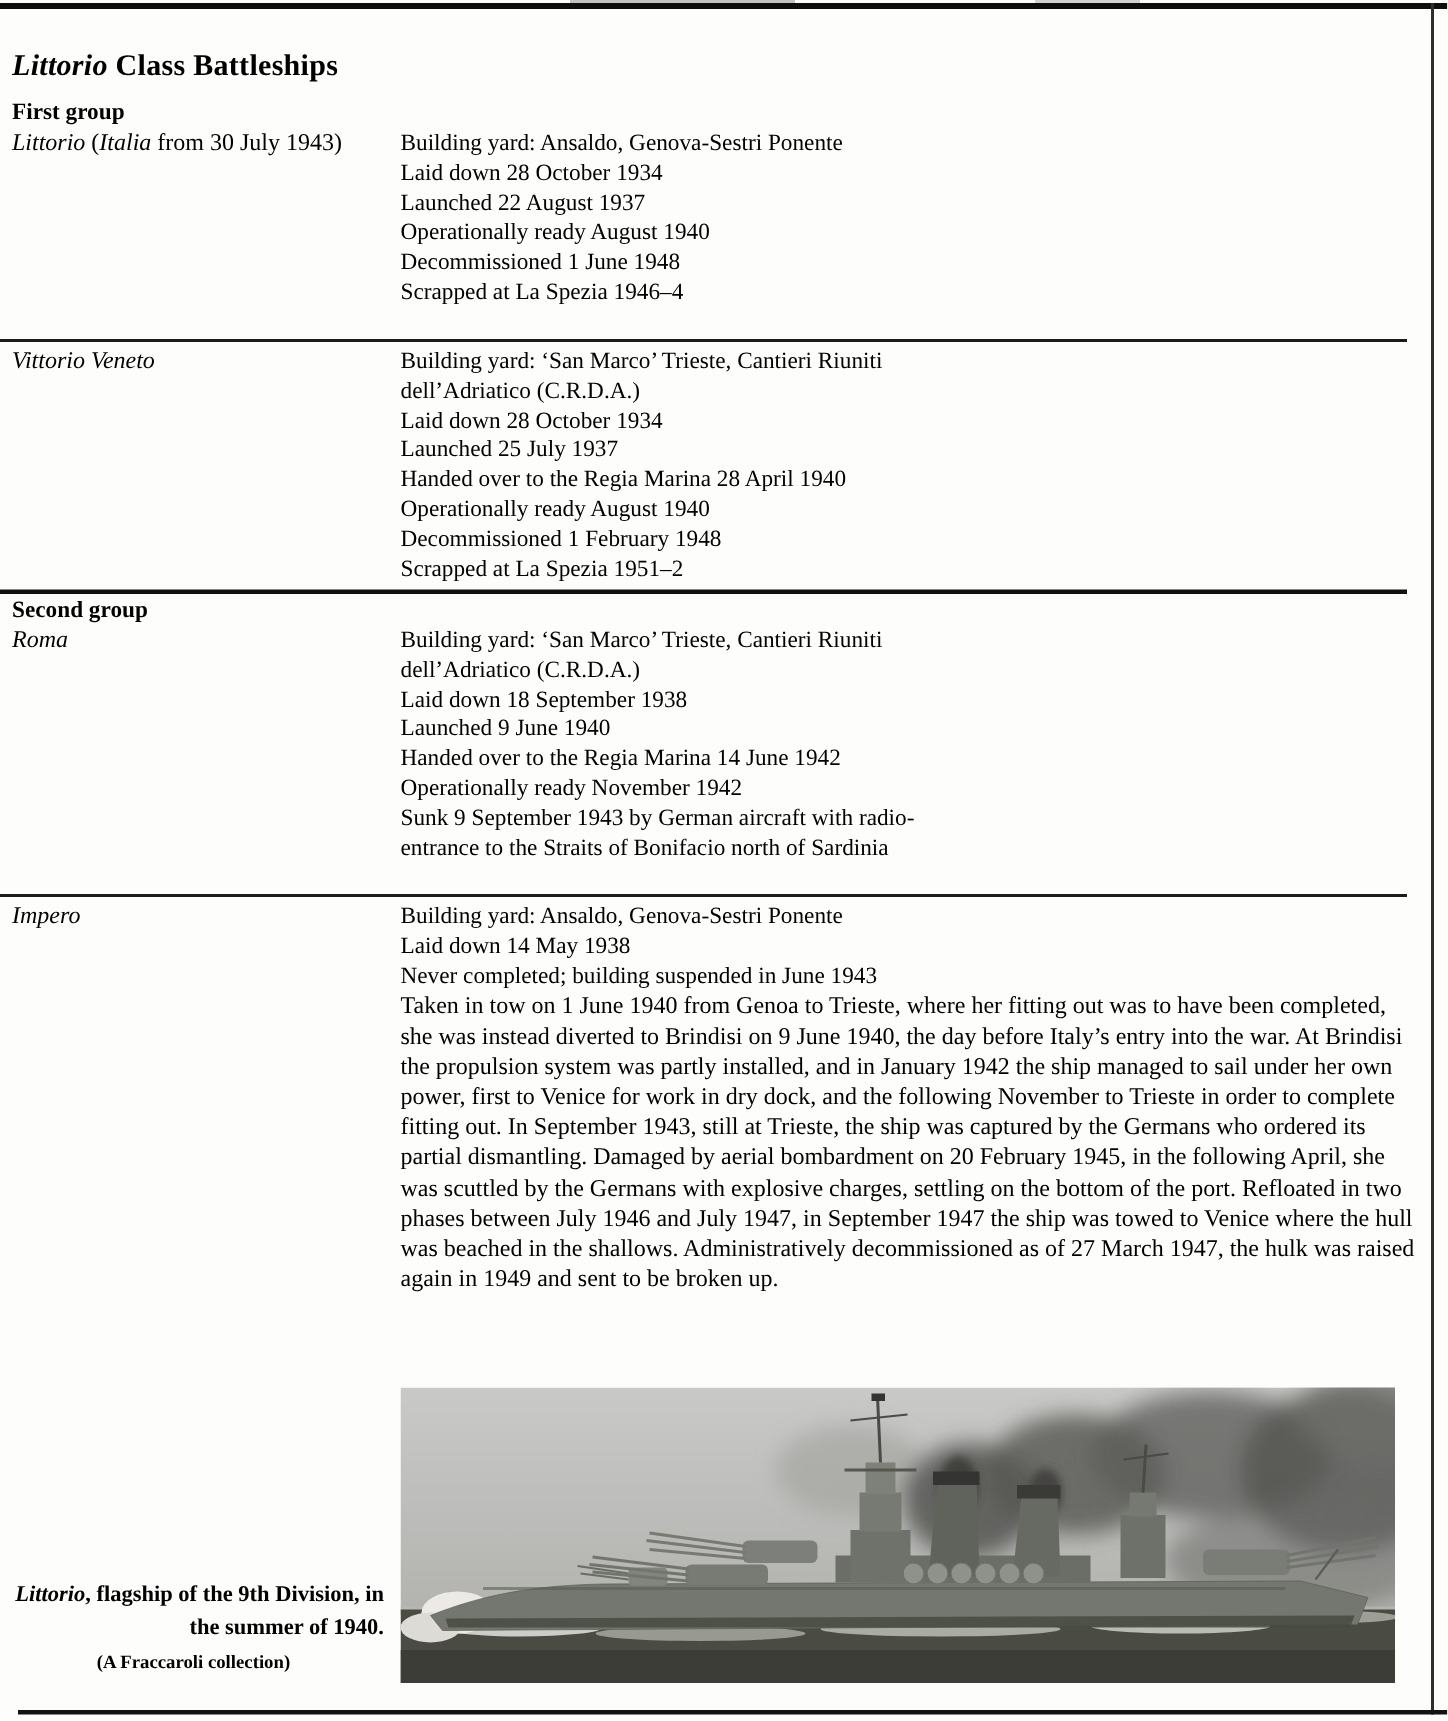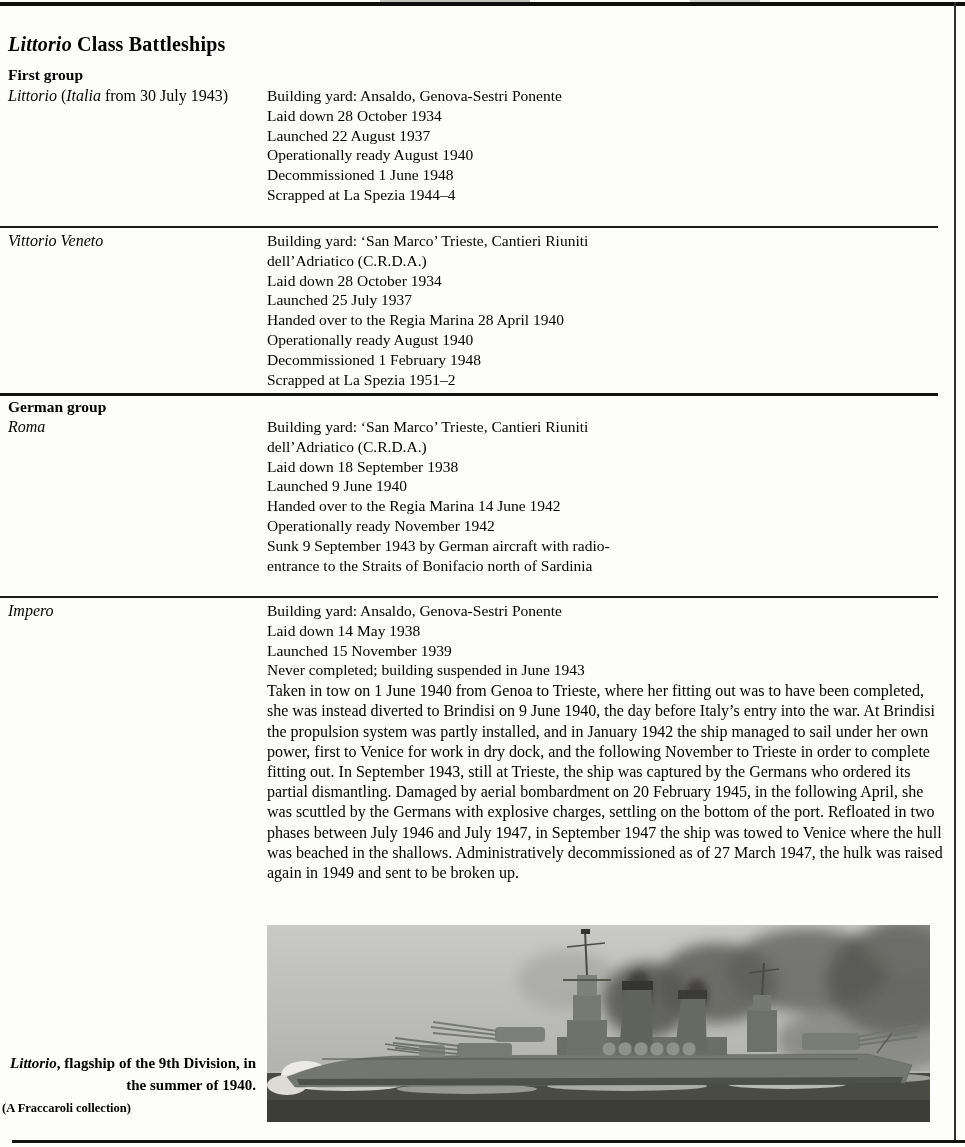--- a/index.html
+++ b/index.html
@@ -28,21 +28,21 @@
 
   .rule{position:absolute;left:0;width:938px;background:#1c1c1c;}
   .rule-thin{height:2px;}
   .rule-thick{height:3px;background:#111;}
   .rl1{top:226px;} .rl2{top:393px;} .rl3{top:596px;}
 
   .photo-row{position:absolute;top:925px;left:0;width:965px;height:200px;}
   .photo{position:absolute;left:267px;top:0;width:663px;height:197px;display:block;}
   .caption{position:absolute;left:2px;top:128px;width:254px;text-align:right;
     font-size:15px;font-weight:bold;line-height:21.5px;}
-  .credit{position:absolute;left:2px;top:176px;width:254px;text-align:left;
+  .credit{position:absolute;left:2px;top:176px;width:254px;text-align:center;
     font-size:12.5px;font-weight:bold;}
 </style>
 </head>
 <body>
 
 <div class="page">
 
   <div class="smudge-a"></div>
   <div class="smudge-b"></div>
   <div class="frame-top"></div>
@@ -54,21 +54,21 @@
   <div class="group-heading g1">First group</div>
 
   <div class="ship-row row1">
     <div class="ship-name"><span class="it">Littorio</span><span> (</span><span class="it">Italia</span><span> from 30 July 1943)</span></div>
     <div class="ship-details">
         <div class="detail-line">Building yard: Ansaldo, Genova-Sestri Ponente</div>
         <div class="detail-line">Laid down 28 October 1934</div>
         <div class="detail-line">Launched 22 August 1937</div>
         <div class="detail-line">Operationally ready August 1940</div>
         <div class="detail-line">Decommissioned 1 June 1948</div>
-        <div class="detail-line">Scrapped at La Spezia 1944–4</div>
+        <div class="detail-line">Scrapped at La Spezia 1946–4</div>
       </div>
   </div>
 
   <div class="rule rule-thin rl1"></div>
 
   <div class="ship-row row2">
     <div class="ship-name"><span class="it">Vittorio Veneto</span></div>
     <div class="ship-details">
         <div class="detail-line">Building yard: ‘San Marco’ Trieste, Cantieri Riuniti</div>
         <div class="detail-line">dell’Adriatico (C.R.D.A.)</div>
@@ -76,21 +76,21 @@
         <div class="detail-line">Launched 25 July 1937</div>
         <div class="detail-line">Handed over to the Regia Marina 28 April 1940</div>
         <div class="detail-line">Operationally ready August 1940</div>
         <div class="detail-line">Decommissioned 1 February 1948</div>
         <div class="detail-line">Scrapped at La Spezia 1951–2</div>
       </div>
   </div>
 
   <div class="rule rule-thick rl2"></div>
 
-  <div class="group-heading g2">German group</div>
+  <div class="group-heading g2">Second group</div>
 
   <div class="ship-row row3">
     <div class="ship-name"><span class="it">Roma</span></div>
     <div class="ship-details">
         <div class="detail-line">Building yard: ‘San Marco’ Trieste, Cantieri Riuniti</div>
         <div class="detail-line">dell’Adriatico (C.R.D.A.)</div>
         <div class="detail-line">Laid down 18 September 1938</div>
         <div class="detail-line">Launched 9 June 1940</div>
         <div class="detail-line">Handed over to the Regia Marina 14 June 1942</div>
         <div class="detail-line">Operationally ready November 1942</div>
@@ -100,21 +100,20 @@
   </div>
 
   <div class="rule rule-thin rl3"></div>
 
   <div class="ship-row row4">
     <div class="ship-name"><span class="it">Impero</span></div>
     <div>
       <div class="ship-details">
           <div class="detail-line">Building yard: Ansaldo, Genova-Sestri Ponente</div>
           <div class="detail-line">Laid down 14 May 1938</div>
-          <div class="detail-line">Launched 15 November 1939</div>
           <div class="detail-line">Never completed; building suspended in June 1943</div>
         </div>
       <div class="narrative">Taken in tow on 1 June 1940 from Genoa to Trieste, where her fitting out was to have been completed, she was instead diverted to Brindisi on 9 June 1940, the day before Italy’s entry into the war. At Brindisi the propulsion system was partly installed, and in January 1942 the ship managed to sail under her own power, first to Venice for work in dry dock, and the following November to Trieste in order to complete fitting out. In September 1943, still at Trieste, the ship was captured by the Germans who ordered its partial dismantling. Damaged by aerial bombardment on 20 February 1945, in the following April, she was scuttled by the Germans with explosive charges, settling on the bottom of the port. Refloated in two phases between July 1946 and July 1947, in September 1947 the ship was towed to Venice where the hull was beached in the shallows. Administratively decommissioned as of 27 March 1947, the hulk was raised again in 1949 and sent to be broken up.</div>
     </div>
   </div>
 
   <div class="photo-row">
     <div class="caption"><span class="it">Littorio</span><span>, flagship of the 9th Division, in the summer of 1940.</span></div>
     <div class="credit">(A Fraccaroli collection)</div>
 

